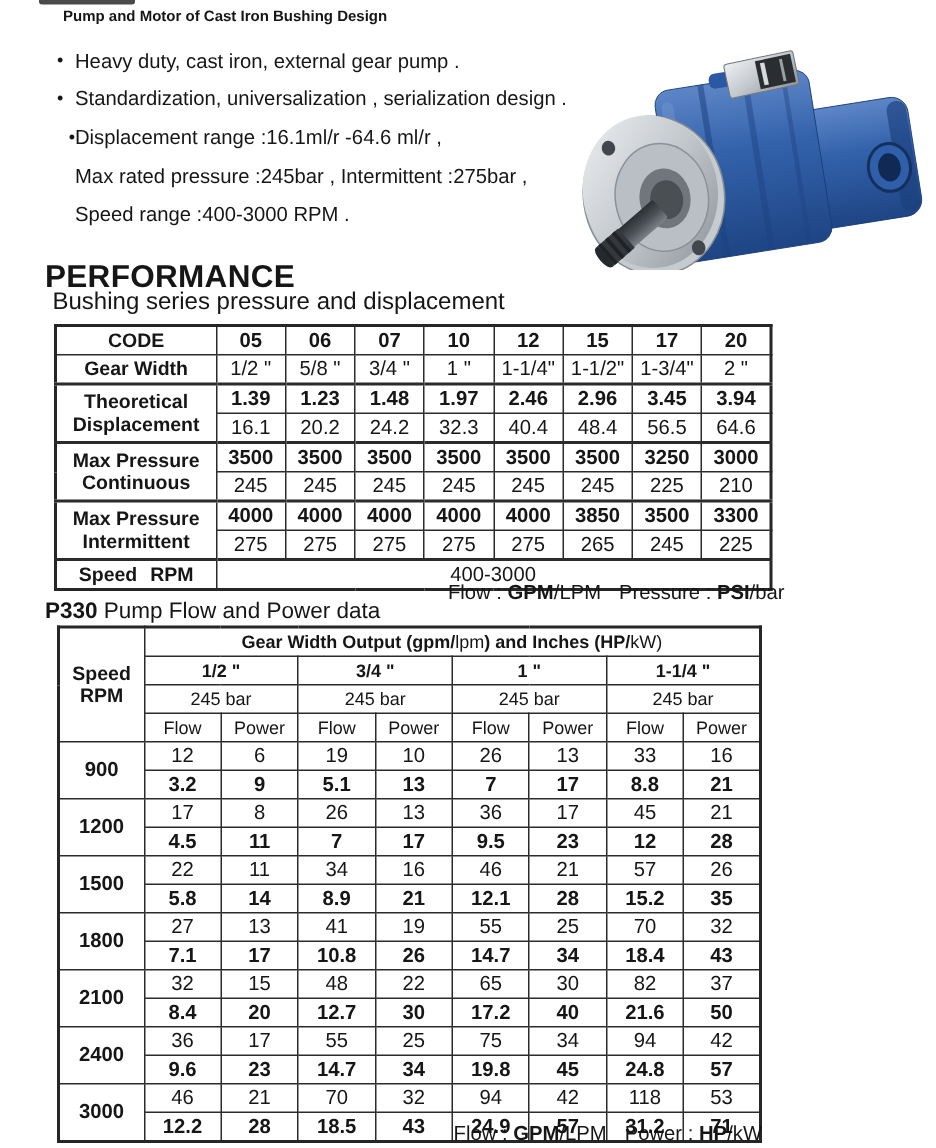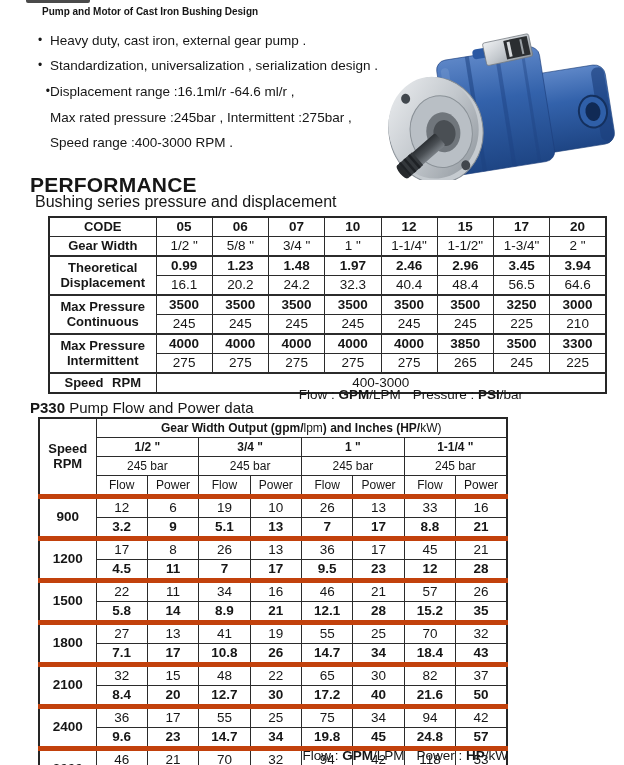--- a/index.html
+++ b/index.html
@@ -16,31 +16,31 @@
   .dot{display:inline-block;width:12px;font-size:12px;vertical-align:1px;}
   .perf{left:30px;top:173px;font-size:21px;font-weight:bold;letter-spacing:.2px;}
   .subtitle{left:35px;top:193px;font-size:16px;}
   .p330{left:30px;top:399px;font-size:15px;}
   .note{position:absolute;font-size:13.5px;text-align:right;white-space:nowrap;}
   .note .gap{margin-left:12px;}
   .n1{left:36px;top:387px;width:487px;}
   .n2{left:38px;top:748px;width:470px;}
   table{border-collapse:collapse;table-layout:fixed;background:#fff;}
   .t1,.t2{position:absolute;border:2px solid #262626;}
-  .t1{left:48px;top:216px;width:559px;font-size:13.5px;}
+  .t1{left:36px;top:216px;width:479px;font-size:13.5px;}
   .t2{left:38px;top:417px;width:470px;font-size:13.5px;}
   td{border:1px solid #2b2b2b;text-align:center;vertical-align:middle;padding:0;height:18px;line-height:1.08;overflow:hidden;}
   .t1 td.lbl{font-weight:bold;font-size:13px;}
   .t1 tr.grp td{border-top-width:2px;}
   .b{font-weight:bold;}
   .boldrow td{font-weight:bold;margin-left:20px;}
   .t2 thead td{font-size:12px;}
   .t2 .speedcell{font-weight:bold;font-size:13px;text-align:center;}
   .t2 tbody td.speed{font-weight:bold;}
-  .t2 tbody{border-top:5px solid #c2410c;}
+  .t2 tbody{border-top:1px solid #c2410c;}
   .pump{left:380px;top:20px;width:242px;height:160px;}
   .ws{word-spacing:5px;}
 </style>
 </head>
 <body>
 
 <div class="abs artifact"></div>
 
 <div class="abs title">Pump and Motor of Cast Iron Bushing Design</div>
 
@@ -149,21 +149,21 @@
         <td>5/8 "</td>
         <td>3/4 "</td>
         <td>1 "</td>
         <td>1-1/4"</td>
         <td>1-1/2"</td>
         <td>1-3/4"</td>
         <td>2 "</td>
       </tr>
   <tr class="grp">
         <td class="lbl" rowspan="2"><span>Theoretical</span><br><span>Displacement</span></td>
-        <td class="b">0.99</td>
+        <td class="b">1.39</td>
         <td class="b">1.23</td>
         <td class="b">1.48</td>
         <td class="b">1.97</td>
         <td class="b">2.46</td>
         <td class="b">2.96</td>
         <td class="b">3.45</td>
         <td class="b">3.94</td>
       </tr>
   <tr>
         <td>16.1</td>

